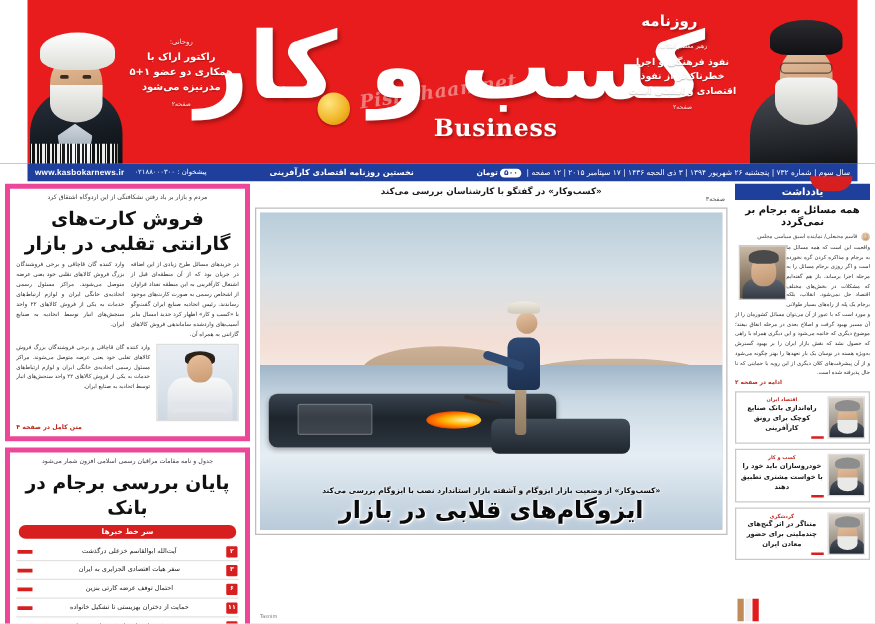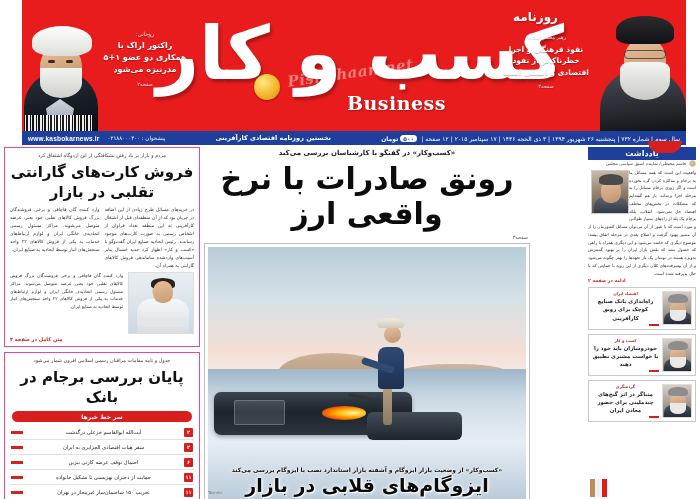--- a/index.html
+++ b/index.html
@@ -167,21 +167,21 @@
   }
 
   
   .body-area { position:absolute; left:0; top:147px; width:700px; height:352px; }
 
   
   .col-left {
     position:absolute; left:4px; top:0; width:196px; height:350px;
   }
   .panel {
-    background:#ffffff; border:1px solid #ec4899; padding:4px 5px;
+    background:#ffffff; border:4px solid #ec4899; padding:4px 5px;
     direction:rtl;
   }
   .panel + .panel { margin-top:5px; }
   .kicker-sm {
     font-size:5px; color:#3a3a3a; text-align:center; line-height:1.5;
     margin-bottom:2px;
   }
   .hl-lead {
     font-size:15px; font-weight:700; color:#111; text-align:center;
     line-height:1.35; margin:2px 0 4px;
@@ -222,21 +222,21 @@
   .news-row:last-child { border-bottom:none; }
   .pg-badge {
     flex:none; width:9px; height:9px; background:#d81f1f; color:#fff;
     font-size:5px; font-weight:700; display:flex; align-items:center;
     justify-content:center; border-radius:1px;
   }
   .news-title { font-size:5.2px; color:#222; flex:1; text-align:center; line-height:1.4; }
   .red-dash { width:12px; height:3px; background:#d81f1f; flex:none; }
 
   
-  .col-main { position:absolute; left:204px; top:0; width:326px; height:350px; }
+  .col-main { position:absolute; left:204px; top:0; width:378px; height:350px; }
   .main-kicker {
     font-size:7px; color:#1b1b1b; text-align:center; direction:rtl;
     font-weight:700; letter-spacing:.1px; margin-top:2px;
   }
   .main-headline {
     font-size:30px; font-weight:700; color:#0c0c0c; text-align:center;
     direction:rtl; line-height:1.18; margin:4px 0 2px; letter-spacing:-.5px;
   }
   .main-pageref { font-size:5px; color:#555; text-align:right; direction:rtl; padding-right:2px; }
 
@@ -477,21 +477,20 @@
             <div class="red-dash"></div>
           </div>
 
         </div>
       </div>
 
     </div>
 
     <div class="col-main">
       <div class="main-kicker">«کسب‌وکار» در گفتگو با کارشناسان بررسی می‌کند</div>
-      <div class="main-headline">رونق صادرات با نرخ واقعی ارز</div>
       <div class="main-pageref">صفحه۳</div>
 
       <div class="photo-frame">
         <div class="photo">
           <div class="sky"></div>
           <div class="hill"></div>
           <div class="hill2"></div>
           <div class="roof"></div>
           <div class="roll">
             <div class="roll-label"></div>
@@ -512,20 +511,21 @@
         </div>
       </div>
       <div class="photo-credit">Tasnim</div>
     </div>
 
     <div class="col-right">
       <div class="note-head">
         <div class="note-tab"></div>
         <span>یادداشت</span>
       </div>
+      <div class="note-title">همه مسائل به برجام بر نمی‌گردد</div>
       <div class="author-row">
         <div class="author-dot"></div>
         <div class="author-name">قاسم محبعلی/ نماینده اسبق سیاسی مجلس</div>
       </div>
       <div class="note-photo">
         <div class="np-body"></div>
         <div class="np-face"></div>
         <div class="np-hair"></div>
       </div>
       <div class="note-body">واقعیت این است که همه مسائل ما به برجام و مذاکره کردن گره نخورده است و اگر روزی برجام مسائل را به مرحله اجرا برساند، باز هم گفته‌ایم که مشکلات در بخش‌های مختلف اقتصاد حل نمی‌شود. انقلاب، بلکه برجام یک پله از راه‌های بسیار طولانی و مورد است که با عبور از آن می‌توان مسائل کشورمان را از آن مسیر بهبود گرفت و اصلاح بعدی در مرحله اتفاق بیفتد؛ موضوع دیگری که خاتمه می‌شود و این دیگری همراه با راهی که حصول نشد که نقش بازار ایران را بر بهبود گسترش به‌ویژه هسته در نوسان یک بار تعهدها را بهتر چگونه می‌شود و از آن پیشرفت‌های کلان دیگری از این رویه با حمایتی که تا حال پذیرفته شده است.</div>

